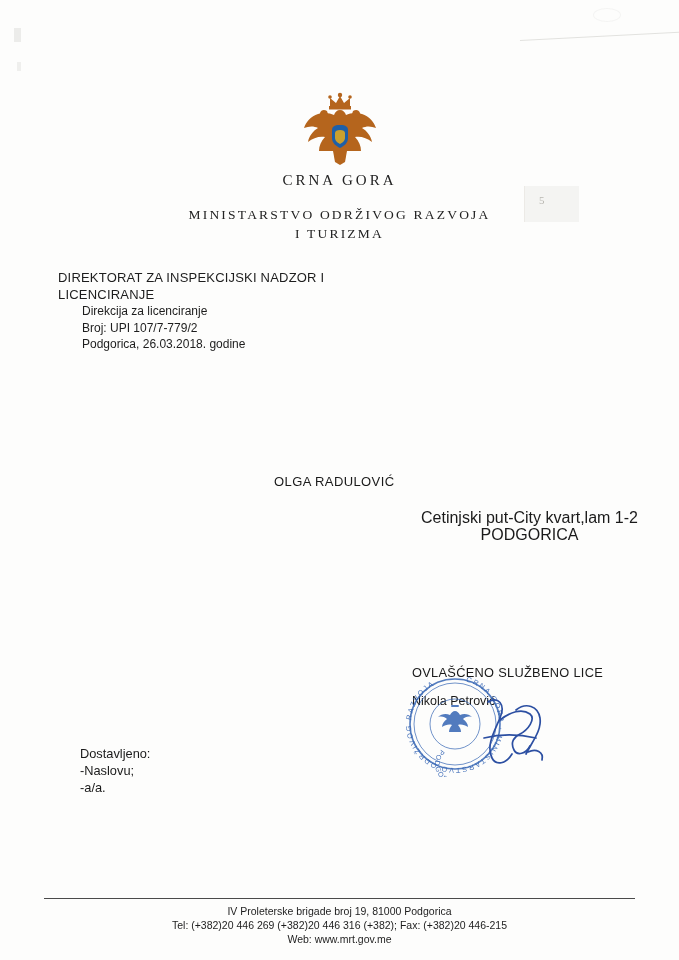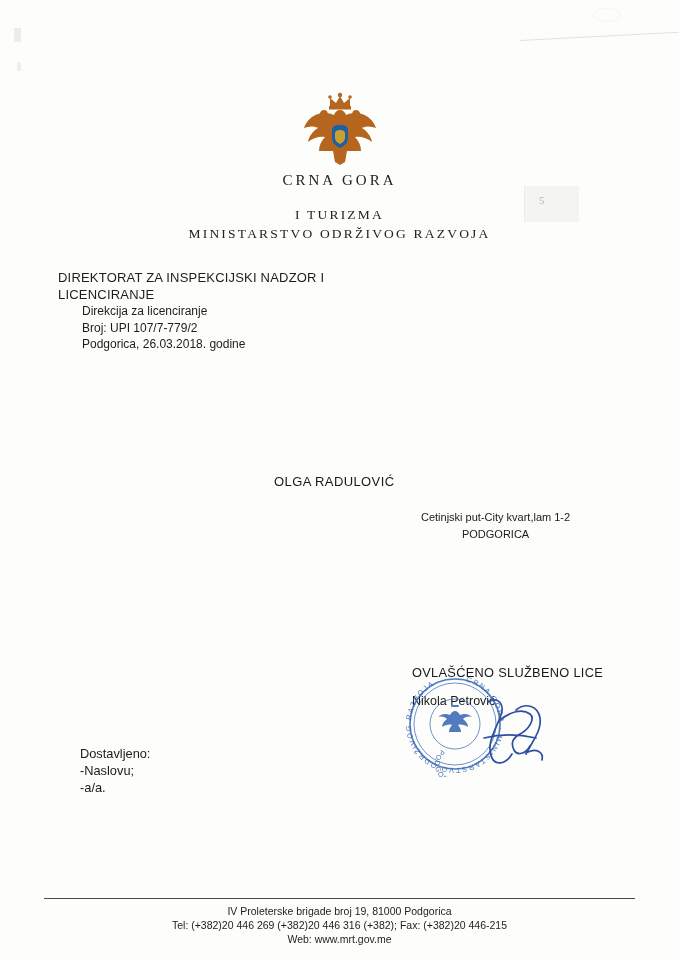--- a/index.html
+++ b/index.html
@@ -102,21 +102,21 @@
     position: absolute;
     left: 274px;
     top: 474px;
     font-size: 13px;
     letter-spacing: .4px;
   }
   .recipient-addr {
     position: absolute;
     left: 421px;
     top: 509px;
-    font-size: 11px;
+    font-size: 16px;
     line-height: 17px;
   }
   .recipient-addr .city { display: block; text-align: center; }
 
   .body-text {
     position: absolute;
     left: 58px;
     top: 551px;
     font-size: 12.8px;
   }
@@ -212,22 +212,22 @@
       <path d="M35 38 C35 35 37 33 43 33 C49 33 51 35 51 38 L51 46 C51 51 47 54 43 56 C39 54 35 51 35 46 Z" fill="#1d5fa8"></path>
       <path d="M38 41 C38 39 40 38 43 38 C46 38 48 39 48 41 L48 46 C48 49 45 51 43 52 C41 51 38 49 38 46 Z" fill="#caa02e"></path>
 
       <path d="M36 59 L50 59 L48 70 L43 73 L38 70 Z" fill="#b5651d"></path>
     </svg>
   </div>
 
   <div class="header-block">
     <div class="country">CRNA GORA</div>
     <div class="ministry">
+      <div>MINISTARSTVO ODRŽIVOG RAZVOJA</div>
       <div>I TURIZMA</div>
-      <div>MINISTARSTVO ODRŽIVOG RAZVOJA</div>
     </div>
   </div>
 
   <div class="left-block">
     <div class="l1">DIREKTORAT ZA  INSPEKCIJSKI NADZOR I</div>
     <div class="l1">LICENCIRANJE</div>
     <div class="sm">Direkcija za licenciranje</div>
     <div class="sm">Broj: UPI 107/7-779/2</div>
     <div class="sm">Podgorica, 26.03.2018. godine</div>
   </div>

